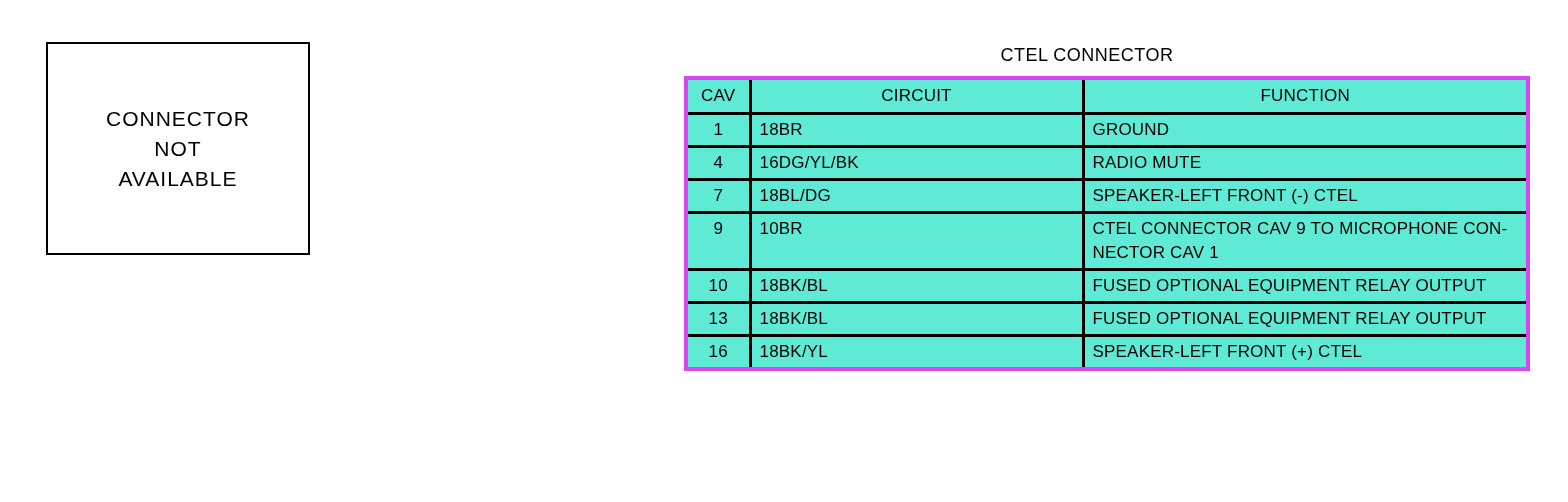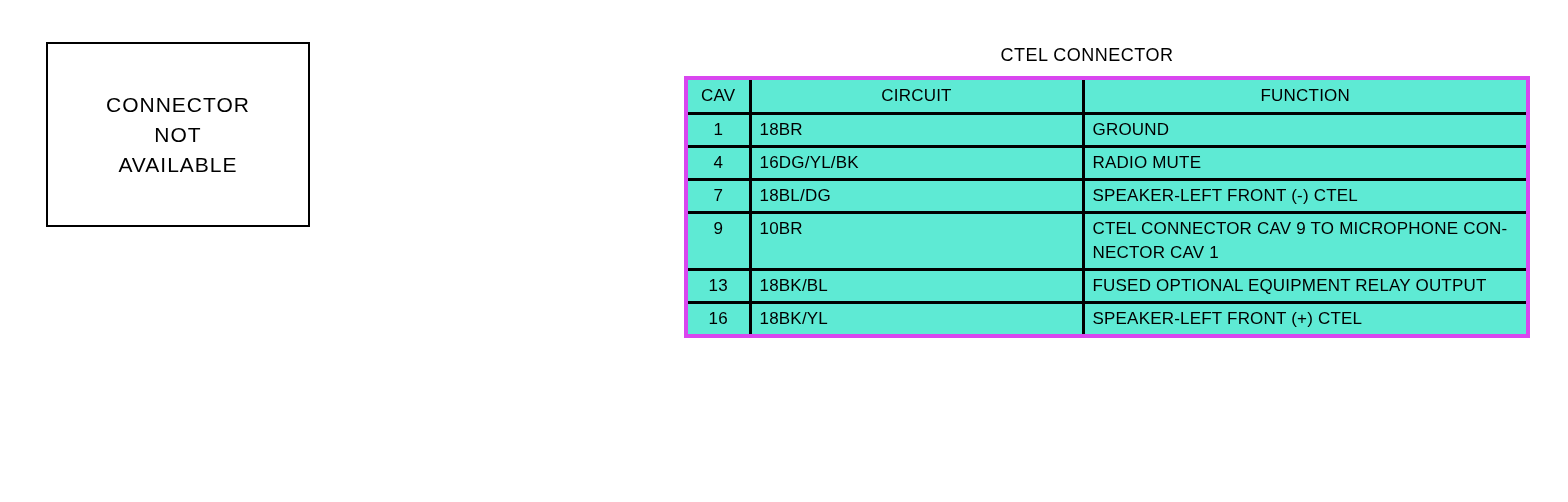--- a/index.html
+++ b/index.html
@@ -10,21 +10,21 @@
     font-family: "Liberation Sans", sans-serif;
     color: #000000;
     -webkit-font-smoothing: none;
   }
   .page { position: absolute; inset: 0; background: #ffffff; }
 
   
   .na-box {
     position: absolute;
     left: 46px; top: 42px;
-    width: 264px; height: 185px;
+    width: 264px; height: 213px;
     border: 2px solid #000000;
     display: flex; align-items: center; justify-content: center;
     background: #ffffff;
   }
   .na-text {
     text-align: center;
     font-size: 21px;
     line-height: 30px;
     letter-spacing: 1px;
     white-space: pre-line;
@@ -114,20 +114,25 @@
           <td class="cell-circuit">18BL/DG</td>
           <td class="cell-function">SPEAKER-LEFT FRONT (-) CTEL</td>
         </tr>
         <tr>
           <td class="cell-cav">9</td>
           <td class="cell-circuit">10BR</td>
           <td class="cell-function">CTEL CONNECTOR CAV 9 TO MICROPHONE CON-
 NECTOR CAV 1</td>
         </tr>
         <tr>
+          <td class="cell-cav">10</td>
+          <td class="cell-circuit">18BK/BL</td>
+          <td class="cell-function">FUSED OPTIONAL EQUIPMENT RELAY OUTPUT</td>
+        </tr>
+        <tr>
           <td class="cell-cav">13</td>
           <td class="cell-circuit">18BK/BL</td>
           <td class="cell-function">FUSED OPTIONAL EQUIPMENT RELAY OUTPUT</td>
         </tr>
         <tr>
           <td class="cell-cav">16</td>
           <td class="cell-circuit">18BK/YL</td>
           <td class="cell-function">SPEAKER-LEFT FRONT (+) CTEL</td>
         </tr>
       </tbody>

